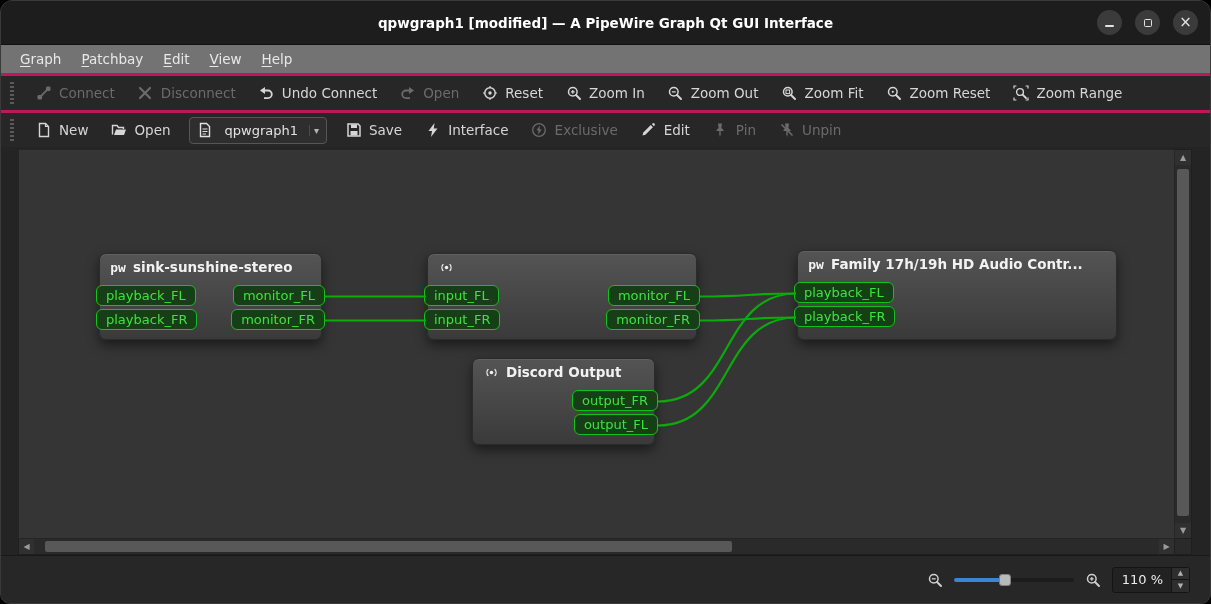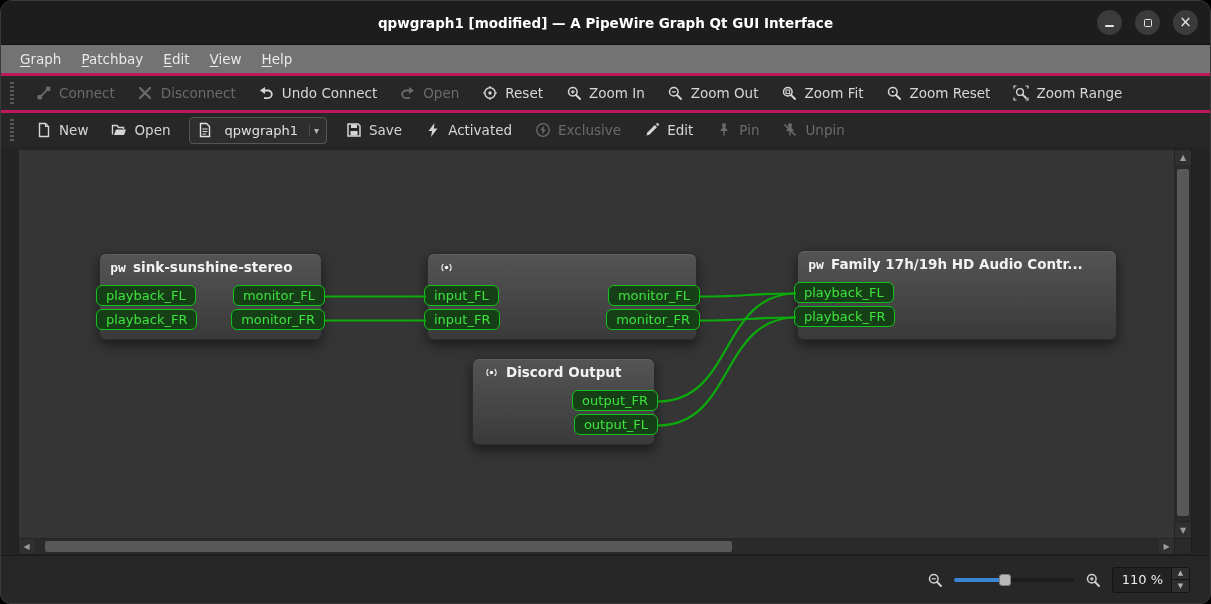--- a/index.html
+++ b/index.html
@@ -247,21 +247,21 @@
               <rect x="4.5" y="9" width="7" height="4.5" fill="currentColor"></rect>
             </svg>
           </span>
           <span>Save</span>
         </div><div class="tb-btn">
           <span class="tb-icon">
             <svg viewBox="0 0 16 16">
               <path d="M9.5 1 L3.5 9 H7 L6 15 L12.5 6.5 H8.8 Z" fill="currentColor"></path>
             </svg>
           </span>
-          <span>Activated</span>
+          <span>Interface</span>
         </div><div class="tb-btn disabled">
           <span class="tb-icon">
             <svg viewBox="0 0 16 16">
               <circle cx="8" cy="8" r="6.3" fill="none" stroke="currentColor" stroke-width="1.3"></circle>
               <path d="M8.8 3.5 L5.5 8.2 h2 L7 12.5 L10.8 7.4 H8.6 Z" fill="currentColor"></path>
             </svg>
           </span>
           <span>Exclusive</span>
         </div><div class="tb-btn">
           <span class="tb-icon">

